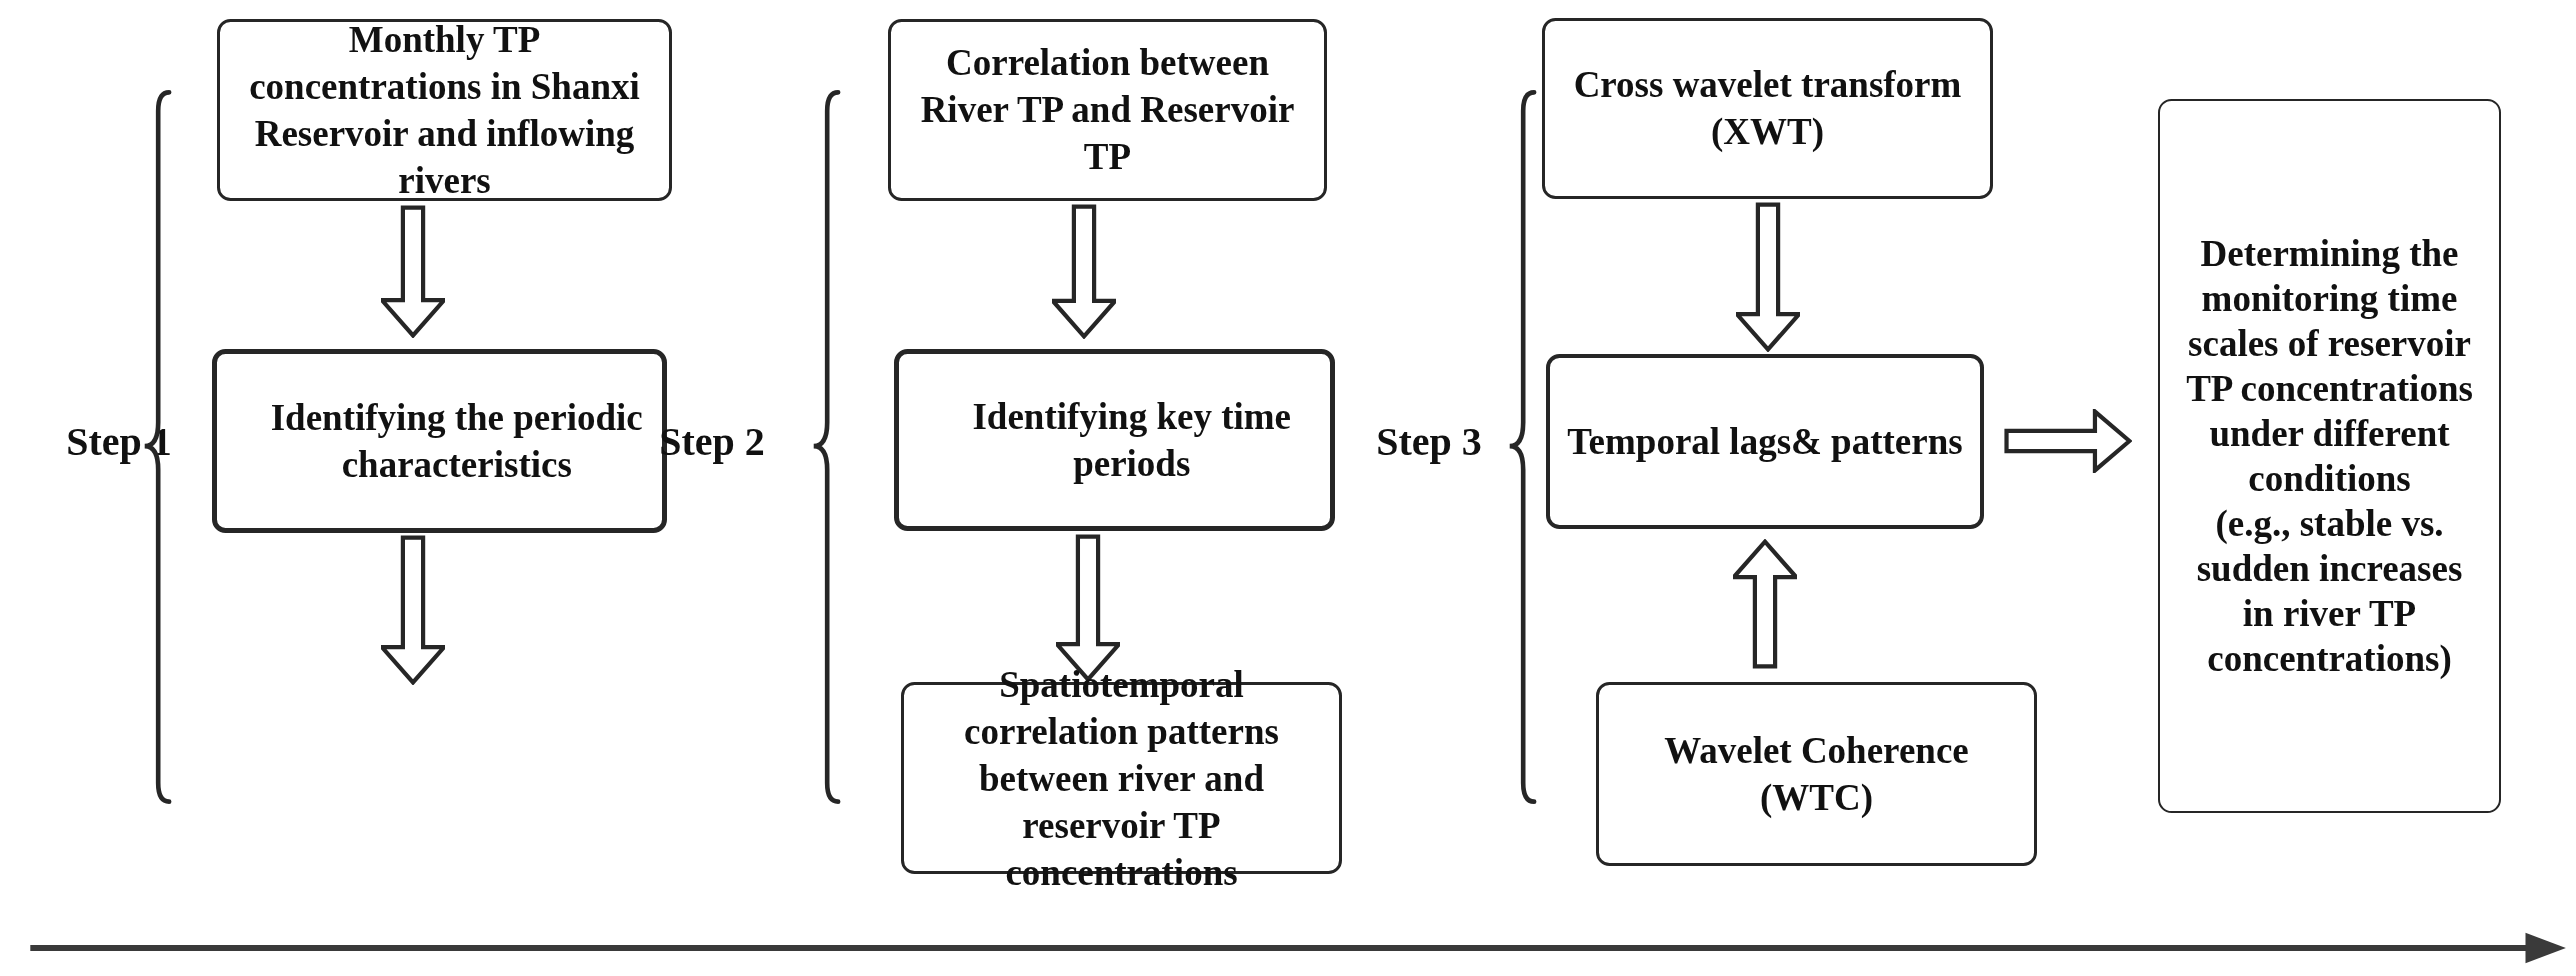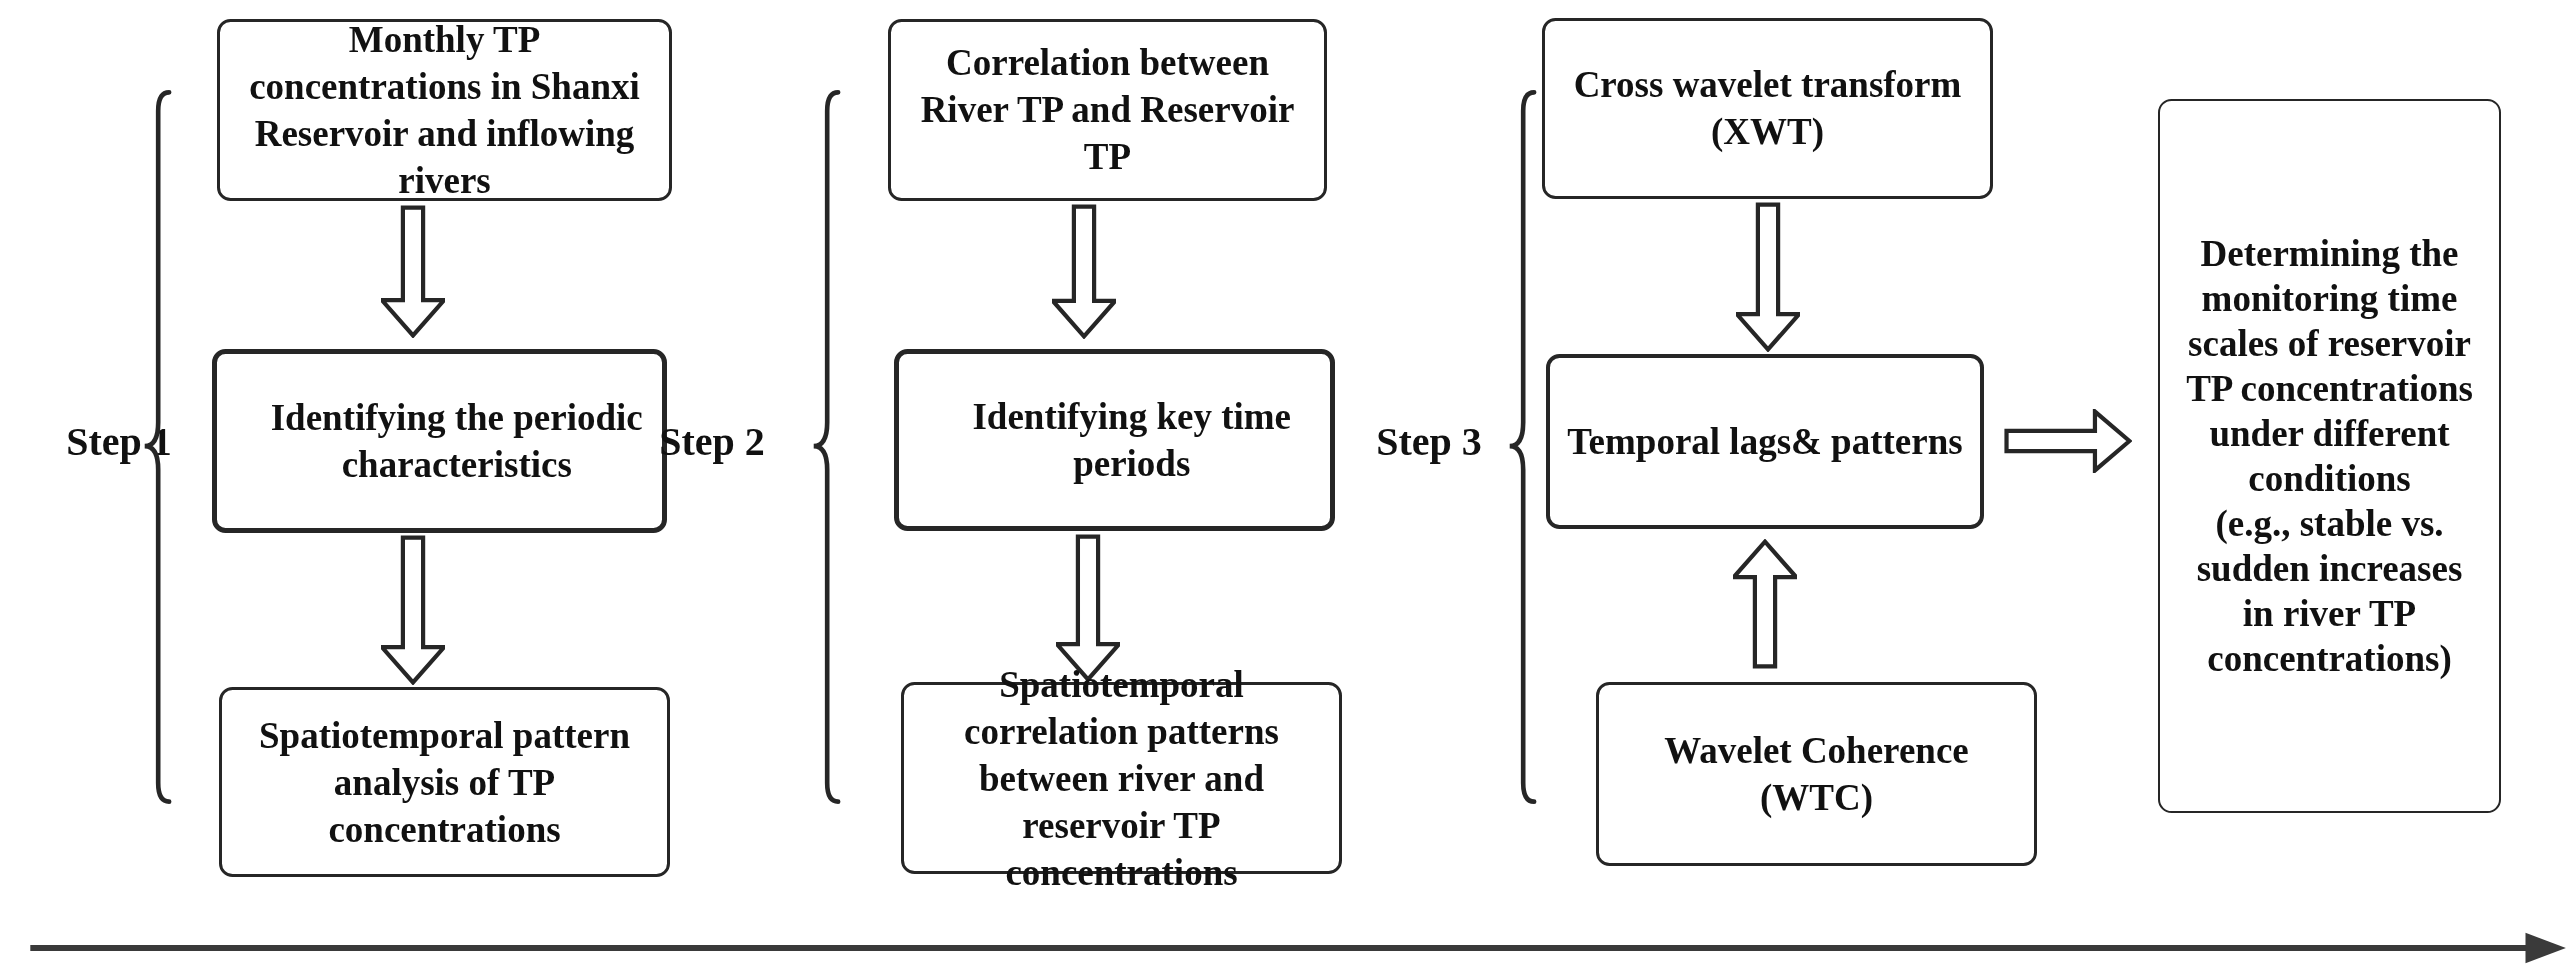--- a/index.html
+++ b/index.html
@@ -85,21 +85,20 @@
     <path class="brace-path" d="M 38 4 Q 25 4 25 26 L 25 396 Q 25 424 9 424 Q 25 424 25 452 L 25 824 Q 25 846 38 846"></path>
   </svg>
   <div class="box" id="s1-top">Monthly TP concentrations in Shanxi Reservoir and inflowing rivers</div>
   <svg class="shape" id="s1-a1" width="64" height="133" viewBox="0 0 76 158">
     <polygon class="hollow" points="26,3 50,3 50,113 75,113 38,155 1,113 26,113"></polygon>
   </svg>
   <div class="box thick" id="s1-mid">Identifying the periodic characteristics</div>
   <svg class="shape" id="s1-a2" width="64" height="150" viewBox="0 0 76 178">
     <polygon class="hollow" points="26,3 50,3 50,133 75,133 38,175 1,133 26,133"></polygon>
   </svg>
-  <div class="box" id="s1-bot">Spatiotemporal pattern analysis of TP concentrations</div>
 
   <div class="step-label" id="s2-label">Step 2</div>
   <svg class="shape" id="s2-brace" width="39" height="716" viewBox="0 0 46 850">
     <path class="brace-path" d="M 38 4 Q 25 4 25 26 L 25 396 Q 25 424 9 424 Q 25 424 25 452 L 25 824 Q 25 846 38 846"></path>
   </svg>
   <div class="box" id="s2-top">Correlation between River TP and Reservoir TP</div>
   <svg class="shape" id="s2-a1" width="64" height="135" viewBox="0 0 76 160">
     <polygon class="hollow" points="26,3 50,3 50,115 75,115 38,157 1,115 26,115"></polygon>
   </svg>
   <div class="box thick" id="s2-mid">Identifying key time periods</div>

